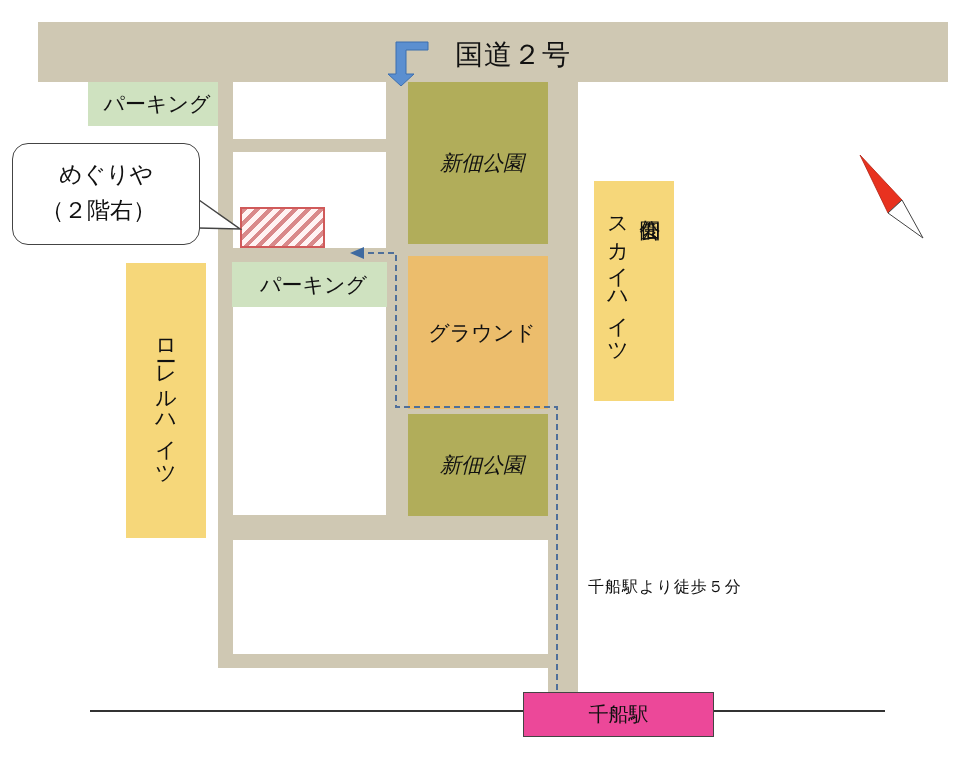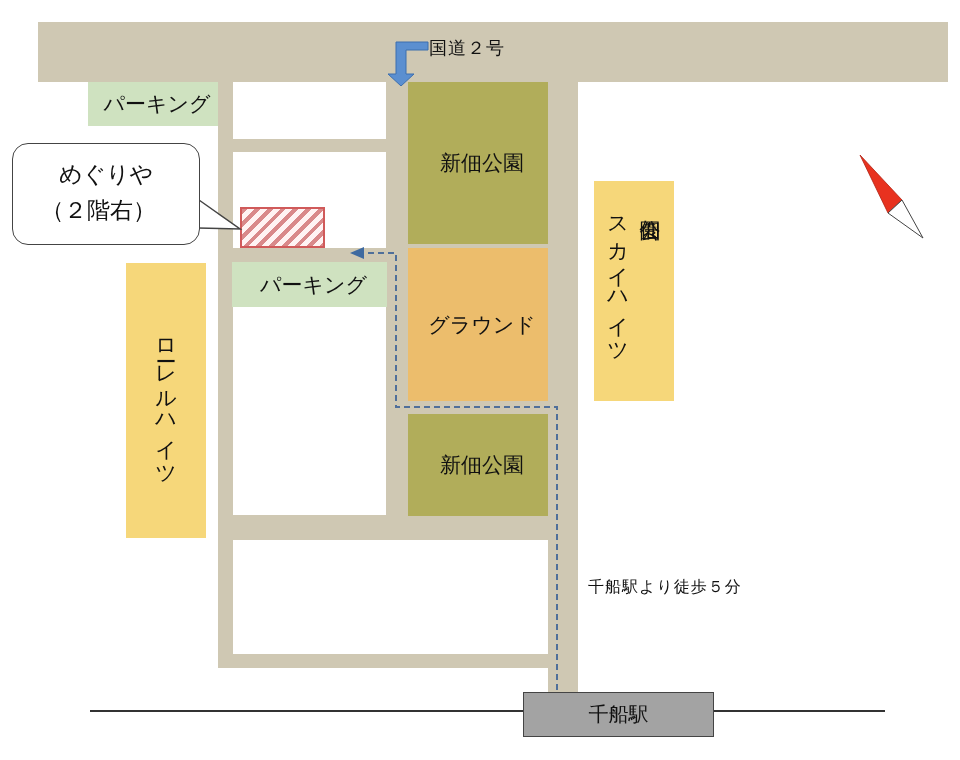--- a/index.html
+++ b/index.html
@@ -1,48 +1,48 @@
 <!DOCTYPE html>
 <html><head>
 <meta charset="utf-8">
 <style>
   html, body { margin:0; padding:0; background:#ffffff; }
   body { width:960px; height:760px; position:relative; overflow:hidden;
          font-family:"DejaVu Sans", "Liberation Sans", sans-serif; color:#111; }
   .abs { position:absolute; box-sizing:border-box; }
   .road { background:#cfc8b3; }
   .label { font-size:21px; display:flex; align-items:center; justify-content:center;padding-left:8px; }
-  .park { background:#b1ad5a; }
+  .park { background:#b1ad5a;font-style:italic; }
   .ground { background:#ecbd6c; }
   .parking { background:#cfe2c0; }
   .building { background:#f6d77a; }
   .vtext { writing-mode:vertical-rl; text-orientation:upright; font-size:21px; letter-spacing:1px; }
   .hatch { border:2px solid #d05a5a;
            background: repeating-linear-gradient(135deg, #d9898a 0 4px, #fff3f3 4px 9px); }
   .bubble { background:#fff; border:1.5px solid #444; border-radius:16px; font-size:23px; line-height:36px; padding:12px 16px; }
-  .station { background:#a3a3a3; border:1.5px solid #444; font-size:20px; display:flex; align-items:center; justify-content:center; }
+  .station { background:#ec4899; border:1.5px solid #444; font-size:20px; display:flex; align-items:center; justify-content:center; }
   .rail { height:1.5px; background:#333; }
 </style>
 </head>
 <body>
 
 <div class="abs road" style="left:38px;top:22px;width:910px;height:60px;"></div>
 <div class="abs road" style="left:218px;top:82px;width:15px;height:586px;"></div>
 <div class="abs road" style="left:386px;top:82px;width:22px;height:458px;"></div>
 <div class="abs road" style="left:548px;top:82px;width:30px;height:610px;"></div>
 <div class="abs road" style="left:218px;top:139px;width:170px;height:13px;"></div>
 <div class="abs road" style="left:218px;top:248px;width:170px;height:14px;"></div>
 <div class="abs road" style="left:218px;top:515px;width:360px;height:25px;"></div>
 <div class="abs road" style="left:218px;top:654px;width:360px;height:14px;"></div>
 <div class="abs road" style="left:398px;top:82px;width:160px;height:458px;"></div>
 
 <div class="abs park label" style="left:408px;top:82px;width:140px;height:162px;">
   <span>新佃公園</span>
 </div>
-<div class="abs ground label" style="left:408px;top:248px;width:140px;height:153px;">
+<div class="abs ground label" style="left:408px;top:256px;width:140px;height:153px;">
   <span>グラウンド</span>
 </div>
 <div class="abs park label" style="left:408px;top:414px;width:140px;height:102px;">
   <span>新佃公園</span>
 </div>
 
 <div class="abs parking label" style="left:88px;top:82px;width:130px;height:44px;">
   <span>パーキング</span>
 </div>
 <div class="abs parking label" style="left:232px;top:262px;width:155px;height:45px;">
@@ -61,21 +61,21 @@
 
 <svg class="abs" style="left:180px;top:190px;" width="70" height="50">
   <polygon points="16,10 60,39 16,38" fill="#fff" stroke="none"></polygon>
   <polyline points="19,10 60,39 18,38" fill="none" stroke="#444" stroke-width="1.5"></polyline>
 </svg>
 <div class="abs bubble" style="left:12px;top:143px;width:188px;height:102px;padding-left:28px;">
   <div style="padding-left:18px;">めぐりや</div>
   <div>（２階右）</div>
 </div>
 
-<div class="abs" style="left:429px;top:36px;font-size:18px;letter-spacing:1px;">国道２号</div>
+<div class="abs" style="left:455px;top:36px;font-size:28px;letter-spacing:1px;">国道２号</div>
 <svg class="abs" style="left:386px;top:40px;" width="44" height="46">
   <path d="M42,2 L42,10 L20,10 L20,34 L28,34 L15,46 L2,34 L10,34 L10,2 Z" fill="#5b8fd0" stroke="#3d6fae" stroke-width="1"></path>
 </svg>
 
 <svg class="abs" style="left:0;top:0;" width="960" height="760">
   <polyline points="557,690 557,407 396,407 396,253 362,253" fill="none" stroke="#4f6f9a" stroke-width="2" stroke-dasharray="6,4"></polyline>
   <polygon points="350,253 364,247 364,259" fill="#3f6aa0"></polygon>
 </svg>
 
 <svg class="abs" style="left:855px;top:150px;" width="75" height="95">

